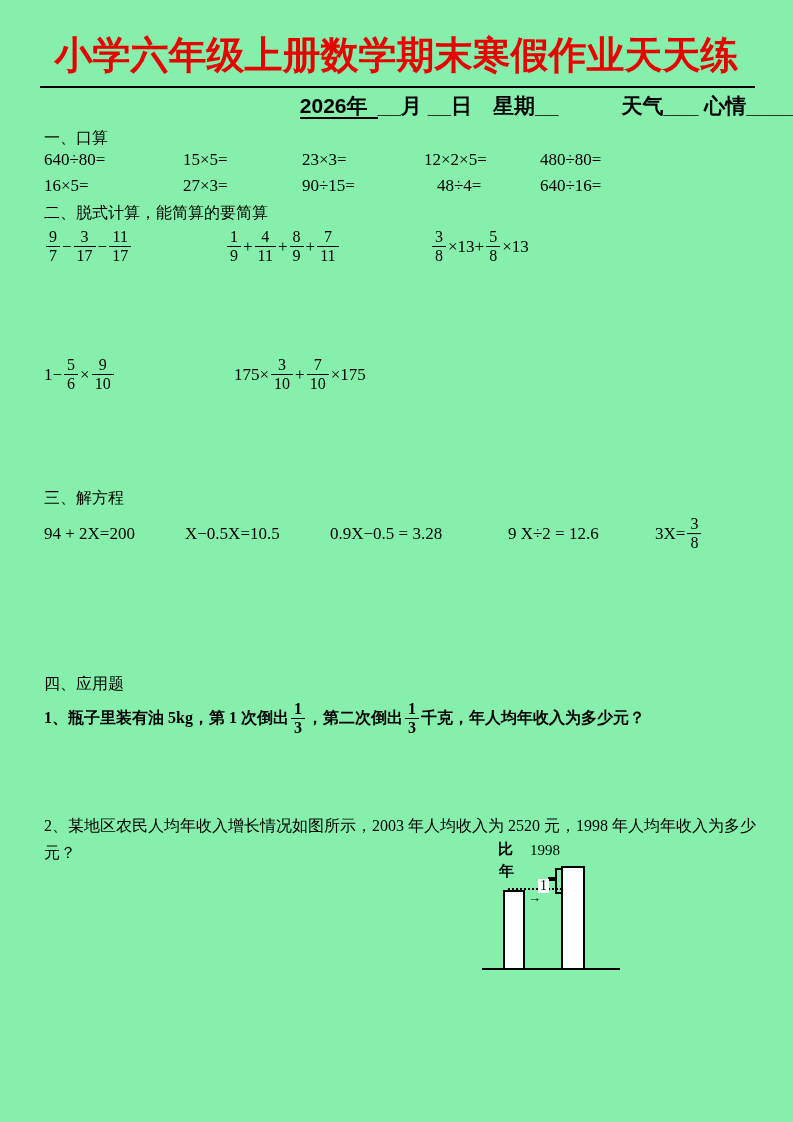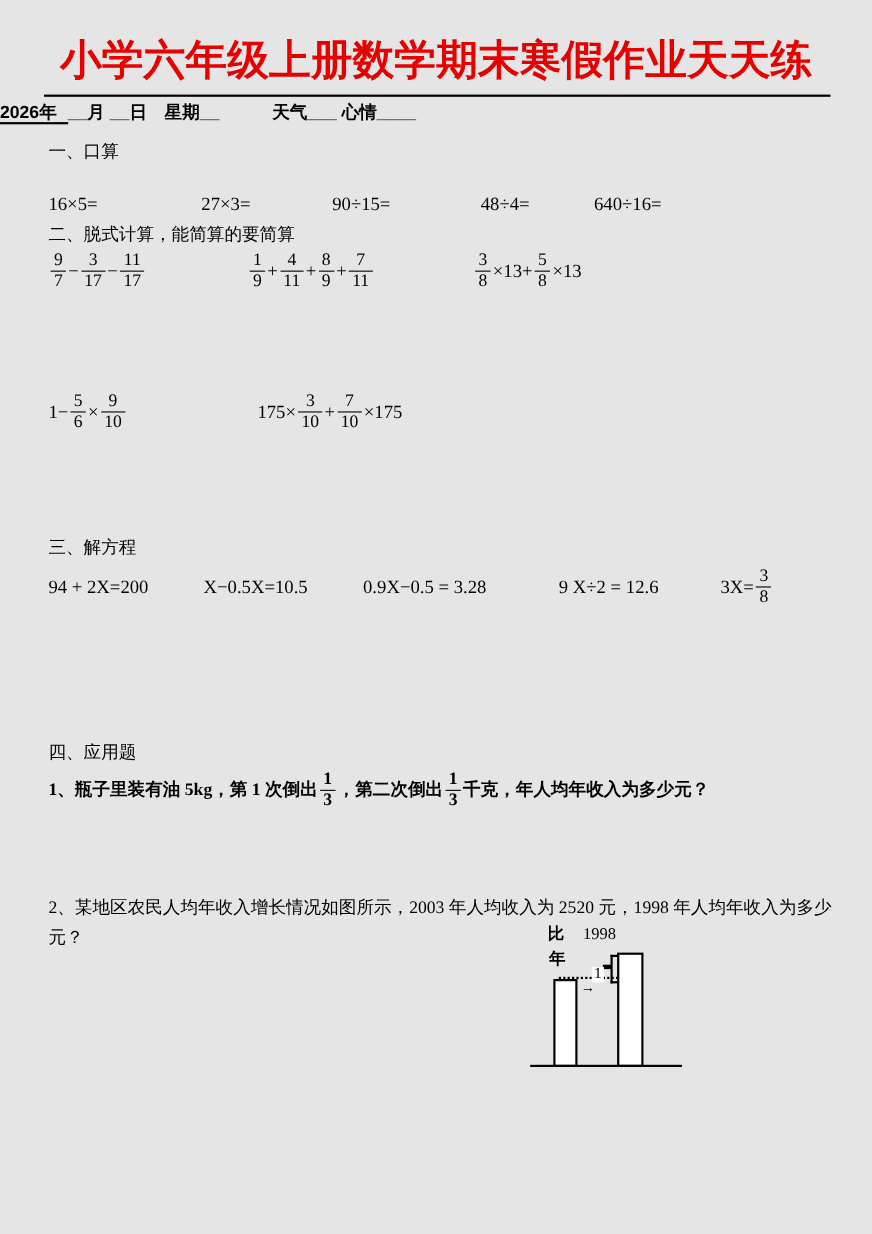--- a/index.html
+++ b/index.html
@@ -1,26 +1,26 @@
 <!DOCTYPE html>
 <html><head>
 <meta charset="utf-8">
 <style>
   html,body{margin:0;padding:0;background:#ffffff;}
-  .page{position:relative;width:793px;height:1122px;background:#e5e5e5;color:#000;
+  .page{position:relative;width:793px;height:1122px;background:#86efac;color:#000;
         font-family:"Liberation Serif","DejaVu Serif",serif;overflow:hidden;}
 
   
   .title{position:absolute;top:33px;left:0;width:100%;text-align:center;
          font-family:"Liberation Sans","DejaVu Sans",sans-serif;font-weight:bold;
          font-size:38px;line-height:1.2;color:#e60000;white-space:nowrap;}
   .title-divider{position:absolute;top:86px;left:40px;right:38px;border-top:2px solid #000;}
-  .date-line{position:absolute;top:92px;left:0;width:100%;text-align:left;
+  .date-line{position:absolute;top:92px;left:0;width:100%;text-align:right;
              font-family:"Liberation Sans","DejaVu Sans",sans-serif;font-weight:bold;
-             font-size:16px;white-space:pre;}
+             font-size:21px;white-space:pre;}
   .date-year{border-bottom:2px solid #000;padding-right:10px;}
 
   
   .sec-heading{position:absolute;left:44px;font-size:16px;white-space:nowrap;}
   #h-oral{top:128px}
   #h-stepwise{top:203px}
   #h-equations{top:488px}
   #h-problems{top:674px}
 
   
@@ -74,20 +74,27 @@
 <body>
 
 <div class="page">
 
   <div class="title">小学六年级上册数学期末寒假作业天天练</div>
   <div class="title-divider"></div>
 
   <div class="date-line"><span class="date-year">2026年</span><span>__月 __日　星期__　　　天气___ 心情____</span></div>
 
   <div class="sec-heading" id="h-oral">一、口算</div>
+  <div class="oral-row" id="oral-row-1">
+    <span class="o0">640÷80=</span>
+    <span class="o1">15×5=</span>
+    <span class="o2">23×3=</span>
+    <span class="o3">12×2×5=</span>
+    <span class="o4">480÷80=</span>
+  </div>
   <div class="oral-row" id="oral-row-2">
     <span class="o0">16×5=</span>
     <span class="o1">27×3=</span>
     <span class="o2">90÷15=</span>
     <span class="o3b">48÷4=</span>
     <span class="o4">640÷16=</span>
   </div>
 
   <div class="sec-heading" id="h-stepwise">二、脱式计算，能简算的要简算</div>
   <div class="step-row" id="step-row-1">

